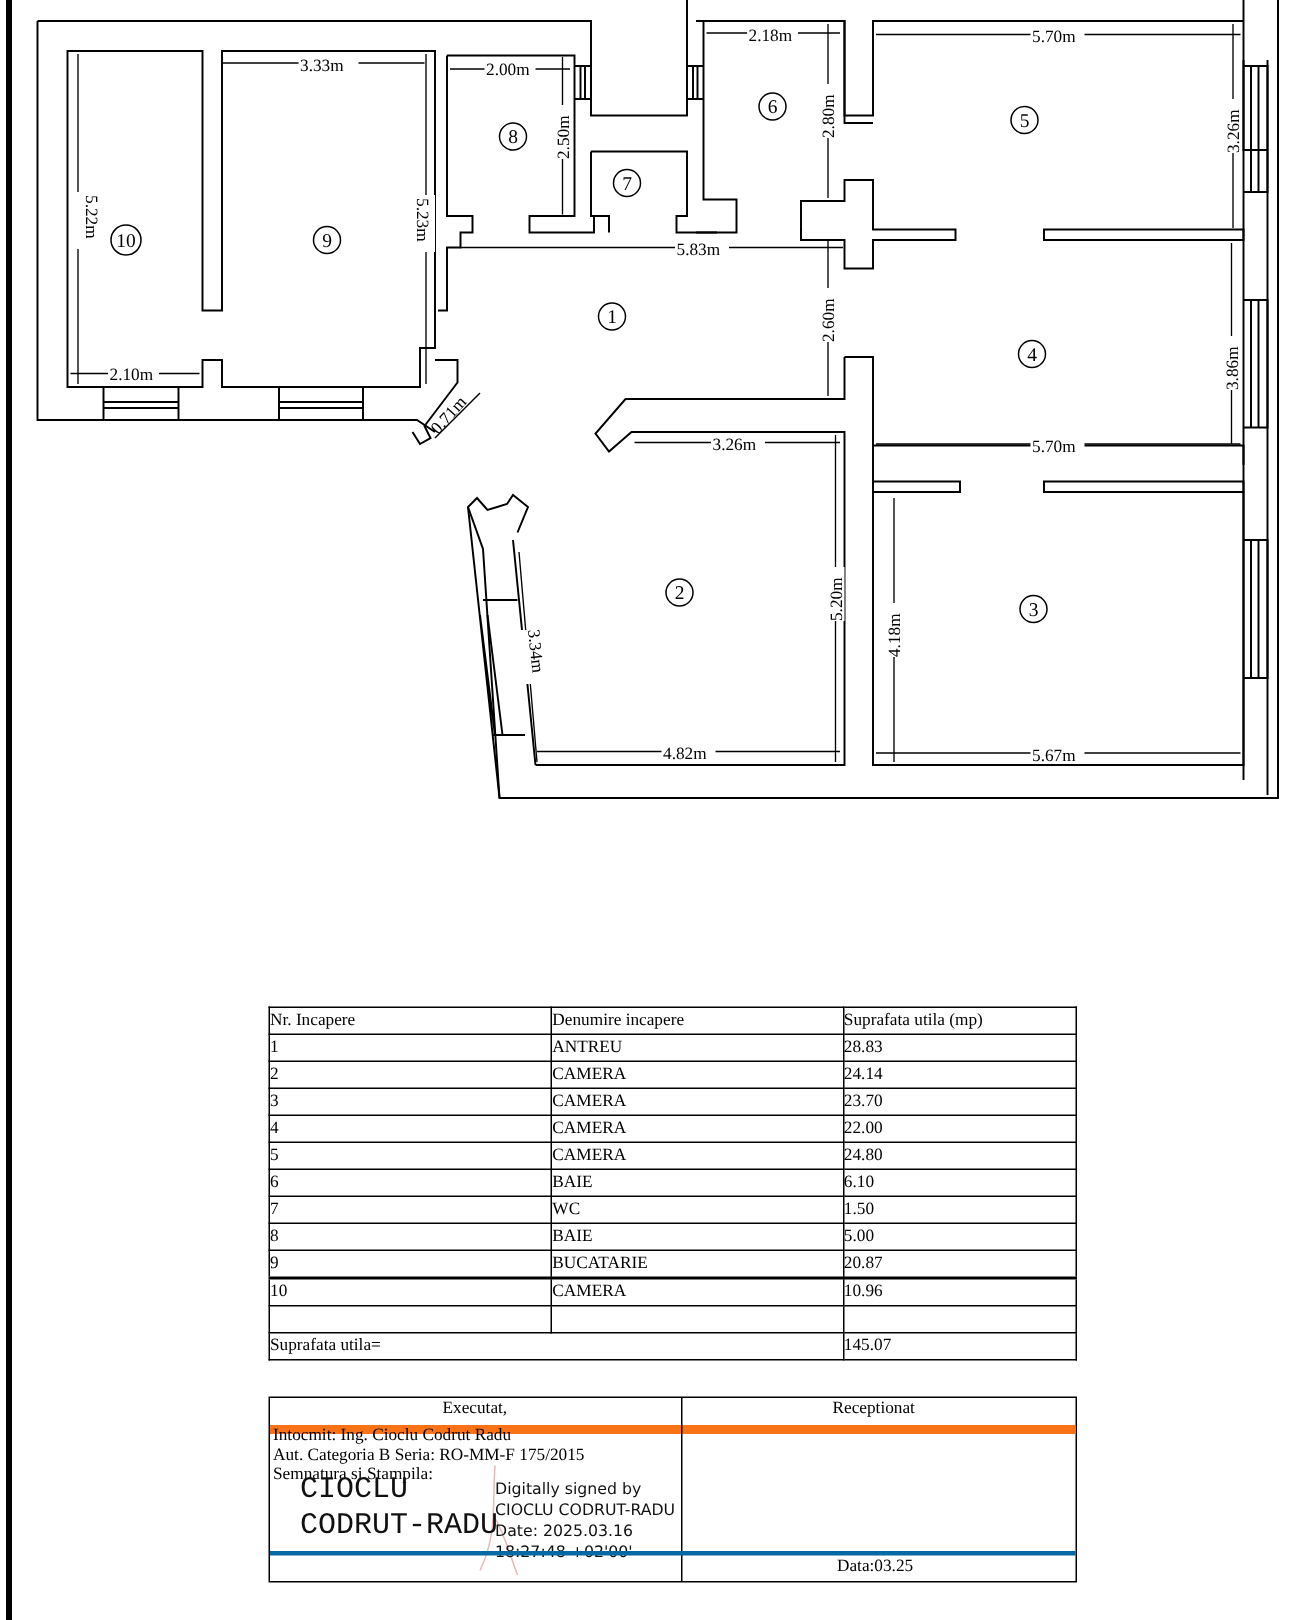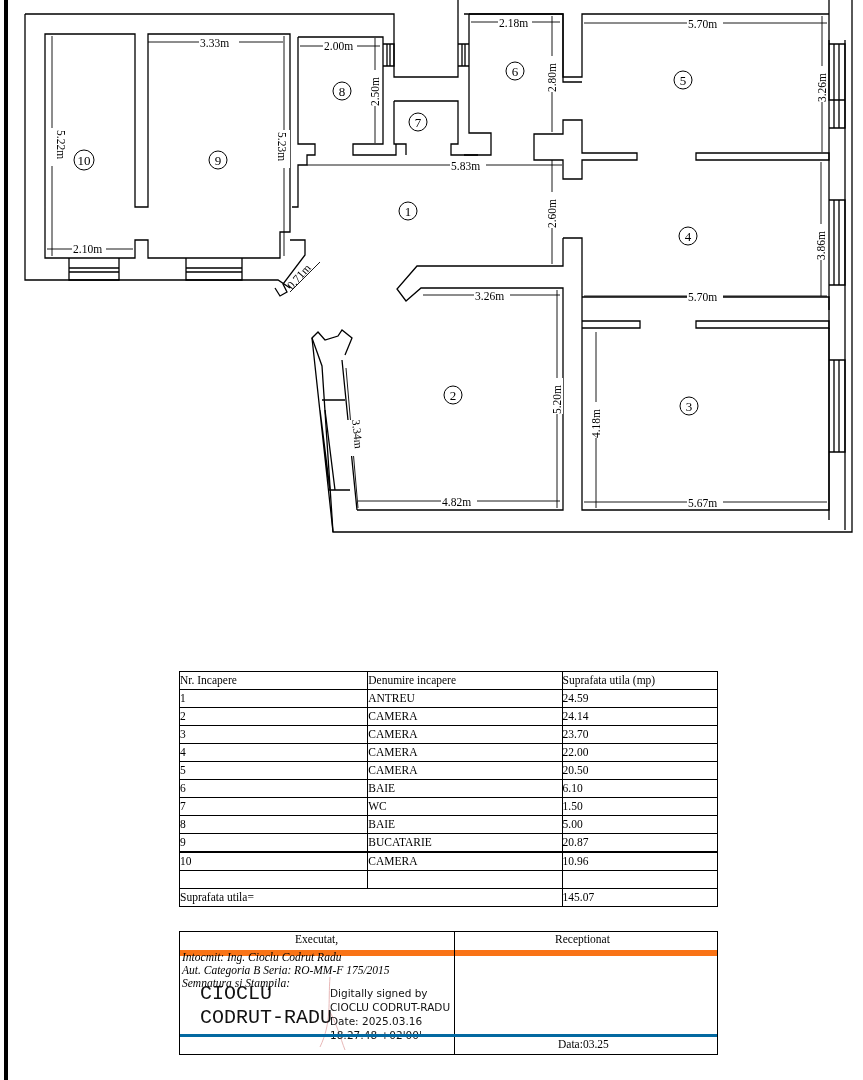--- a/index.html
+++ b/index.html
@@ -13,21 +13,21 @@
   #plan circle.nc { fill:#fff; stroke:#000; stroke-width:1; }
 
   .tbl { position:absolute; left:179px; top:671px; width:539px; border-collapse:collapse; font-size:11.5px; }
   .tbl td { border:1px solid #000; text-align:left; height:17px; padding:0; line-height:17px; }
   .tbl .c1 { width:188px; } .tbl .c2 { width:194px;margin-top:12px; } .tbl .c3 { width:155px; }
   .sig { position:absolute; left:179px; top:931px; width:539px; height:124px; border:1px solid #000; box-sizing:border-box; font-size:11.5px; }
   .sig .hdr { position:absolute; top:0; left:0; right:0; height:18px; border-bottom:6px solid #f97316; }
   .sig .hdr span { position:absolute; top:1px; }
   .sig .vline { position:absolute; left:274px; top:0; bottom:0; border-left:1px solid #000; }
   .sig .footer { position:absolute; left:0; right:0; bottom:0; height:17px; border-top:3px solid #0369a1; }
-  .sig .lines { position:absolute; left:2px; top:19px; line-height:13px;font-style:italic; }
+  .sig .lines { position:absolute; left:2px; top:19px; line-height:13px; }
   .stamp-name { position:absolute; font-family:Liberation Mono, monospace; font-size:20px; color:#111; line-height:24px; left:20px; top:50px; }
   .stamp-info { position:absolute; font-family:"DejaVu Sans", sans-serif; font-size:10.5px; color:#111; line-height:14px; left:150px; top:54px; }
   .stamp-mark { position:absolute; left:130px; top:40px; width:40px; height:80px; }
 </style>
 </head>
 <body>
 
 <div class="left-rule"></div>
 
 <svg id="plan" viewBox="0 0 863 560">
@@ -175,41 +175,41 @@
 <table class="tbl">
   <tbody>
       <tr>
     <td class="c1">Nr. Incapere</td>
     <td class="c2">Denumire incapere</td>
     <td class="c3">Suprafata utila (mp)</td>
   </tr>
   <tr>
         <td>1</td>
         <td>ANTREU</td>
-        <td>24.59</td>
+        <td>28.83</td>
       </tr>
   <tr>
         <td>2</td>
         <td>CAMERA</td>
         <td>24.14</td>
       </tr>
   <tr>
         <td>3</td>
         <td>CAMERA</td>
         <td>23.70</td>
       </tr>
   <tr>
         <td>4</td>
         <td>CAMERA</td>
         <td>22.00</td>
       </tr>
   <tr>
         <td>5</td>
         <td>CAMERA</td>
-        <td>20.50</td>
+        <td>24.80</td>
       </tr>
   <tr>
         <td>6</td>
         <td>BAIE</td>
         <td>6.10</td>
       </tr>
   <tr>
         <td>7</td>
         <td>WC</td>
         <td>1.50</td>

